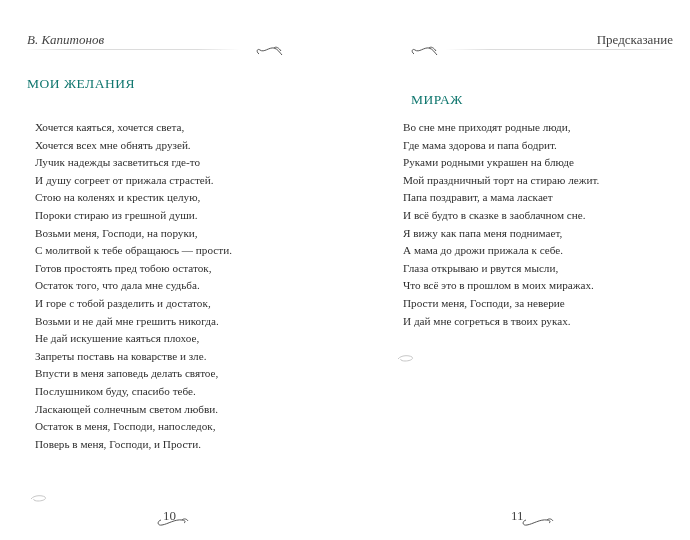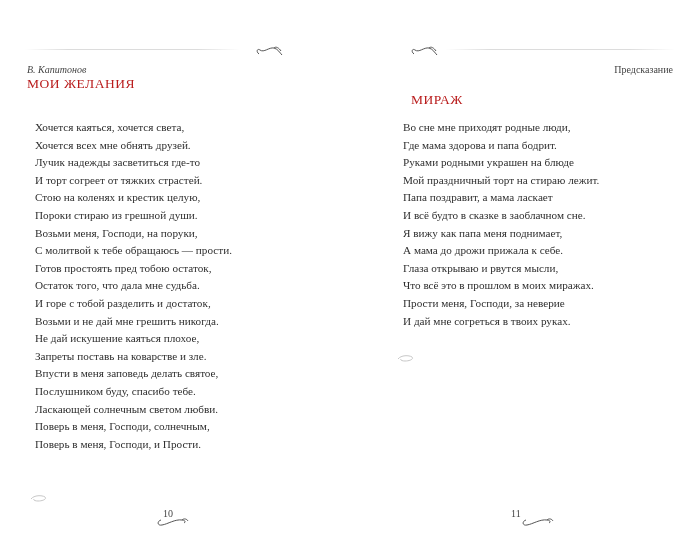--- a/index.html
+++ b/index.html
@@ -1,75 +1,75 @@
 <!DOCTYPE html>
 <html><head>
 <meta charset="utf-8">
 <style>
   html, body { margin: 0; padding: 0; background: #ffffff; }
   body { width: 690px; height: 540px; position: relative; overflow: hidden;
          font-family: "Liberation Serif", "DejaVu Serif", serif; color: #2a2a2a; }
   .page { position: absolute; top: 0; height: 540px; width: 345px; }
   .page.left { left: 0; }
   .page.right { left: 345px; }
-  .running-head { position: absolute; top: 32px; font-size: 10px; color: #444; margin-top: 32px; }
+  .running-head { position: absolute; top: 32px; font-size: 13px; color: #444; }
   .left .running-head { left: 27px; font-style: italic; }
   .right .running-head { right: 17px; }
   .rule { position: absolute; top: 49px; height: 1px; background: linear-gradient(to right, rgba(200,200,200,0.0), #dcdcdc 20%, #dcdcdc 80%, rgba(200,200,200,0)); }
   .left .rule { left: 25px; width: 215px; }
   .right .rule { left: 100px; width: 230px; }
   .flourish { position: absolute; }
   .left .flourish.head { left: 255px; top: 44px; }
   .right .flourish.head { left: 65px; top: 44px; }
-  .title { position: absolute; top: 76px; font-size: 13.5px; letter-spacing: 0.5px; color: #b91c1c; }
+  .title { position: absolute; top: 76px; font-size: 13.5px; letter-spacing: 0.5px; color: #0f766e; }
   .left .title { left: 27px; }
   .right .title { left: 50px; }
   .poem { position: absolute; top: 111px; margin: 8px; padding: 0; list-style: none; font-size: 11.2px; line-height: 17.6px; color: #2f2f2f; }
   .left .poem { left: 27px; }
   .right .poem { left: 50px; }
   .poem li { white-space: nowrap; }
   .end-mark { position: absolute; }
   .left .end-mark { left: 28px; top: 492px; }
   .right .end-mark { left: 50px; top: 352px; }
-  .folio { position: absolute; top: 508px; font-size: 10px; color: #444; }
+  .folio { position: absolute; top: 508px; font-size: 13px; color: #444; }
   .left .folio { left: 163px; }
   .right .folio { left: 166px; text-align: center; }
   .folio-flourish { position: absolute; top: 514px; }
   .left .folio-flourish { left: 155px; }
   .right .folio-flourish { left: 175px; }
 </style>
 </head>
 <body>
 
 <div class="page left">
   <div class="running-head">В. Капитонов</div>
   <div class="rule"></div>
   <svg class="flourish head" width="30" height="14" viewBox="0 0 30 14">
     <path d="M4 10 C1 8 2 4 5 6 C9 9 14 3 19 4 C23 5 25 9 27 11 M19 4 C21 2 24 4 26 7" fill="none" stroke="#555" stroke-width="1"></path>
   </svg>
   <h1 class="title" style="margin:0;font-weight:normal;">МОИ ЖЕЛАНИЯ</h1>
   <ul class="poem">
     <li>Хочется каяться, хочется света,</li>
     <li>Хочется всех мне обнять друзей.</li>
     <li>Лучик надежды засветиться где-то</li>
-    <li>И торт согреет от тяжких страстей.</li>
+    <li>И душу согреет от прижала страстей.</li>
     <li>Стою на коленях и крестик целую,</li>
     <li>Пороки стираю из грешной души.</li>
     <li>Возьми меня, Господи, на поруки,</li>
     <li>С молитвой к тебе обращаюсь — прости.</li>
     <li>Готов простоять пред тобою остаток,</li>
     <li>Остаток того, что дала мне судьба.</li>
     <li>И горе с тобой разделить и достаток,</li>
     <li>Возьми и не дай мне грешить никогда.</li>
     <li>Не дай искушение каяться плохое,</li>
     <li>Запреты поставь на коварстве и зле.</li>
     <li>Впусти в меня заповедь делать святое,</li>
     <li>Послушником буду, спасибо тебе.</li>
     <li>Ласкающей солнечным светом любви.</li>
-    <li>Поверь в меня, Господи, солнечным,</li>
+    <li>Остаток в меня, Господи, напоследок,</li>
     <li>Поверь в меня, Господи, и Прости.</li>
   </ul>
   <svg class="end-mark" width="24" height="12" viewBox="0 0 24 12">
     <path d="M3 7 C6 3 14 3 17 5 C19 7 15 9 10 9 C7 9 5 8 6 7" fill="none" stroke="#c8c8c8" stroke-width="1"></path>
   </svg>
   <div class="folio">10</div>
   <svg class="folio-flourish" width="36" height="14" viewBox="0 0 36 14">
     <path d="M6 6 C2 7 2 12 7 11 C13 10 20 5 27 6 C30 6 31 8 29 9 M27 6 C29 4 32 5 33 7" fill="none" stroke="#555" stroke-width="1"></path>
   </svg>
 </div>

